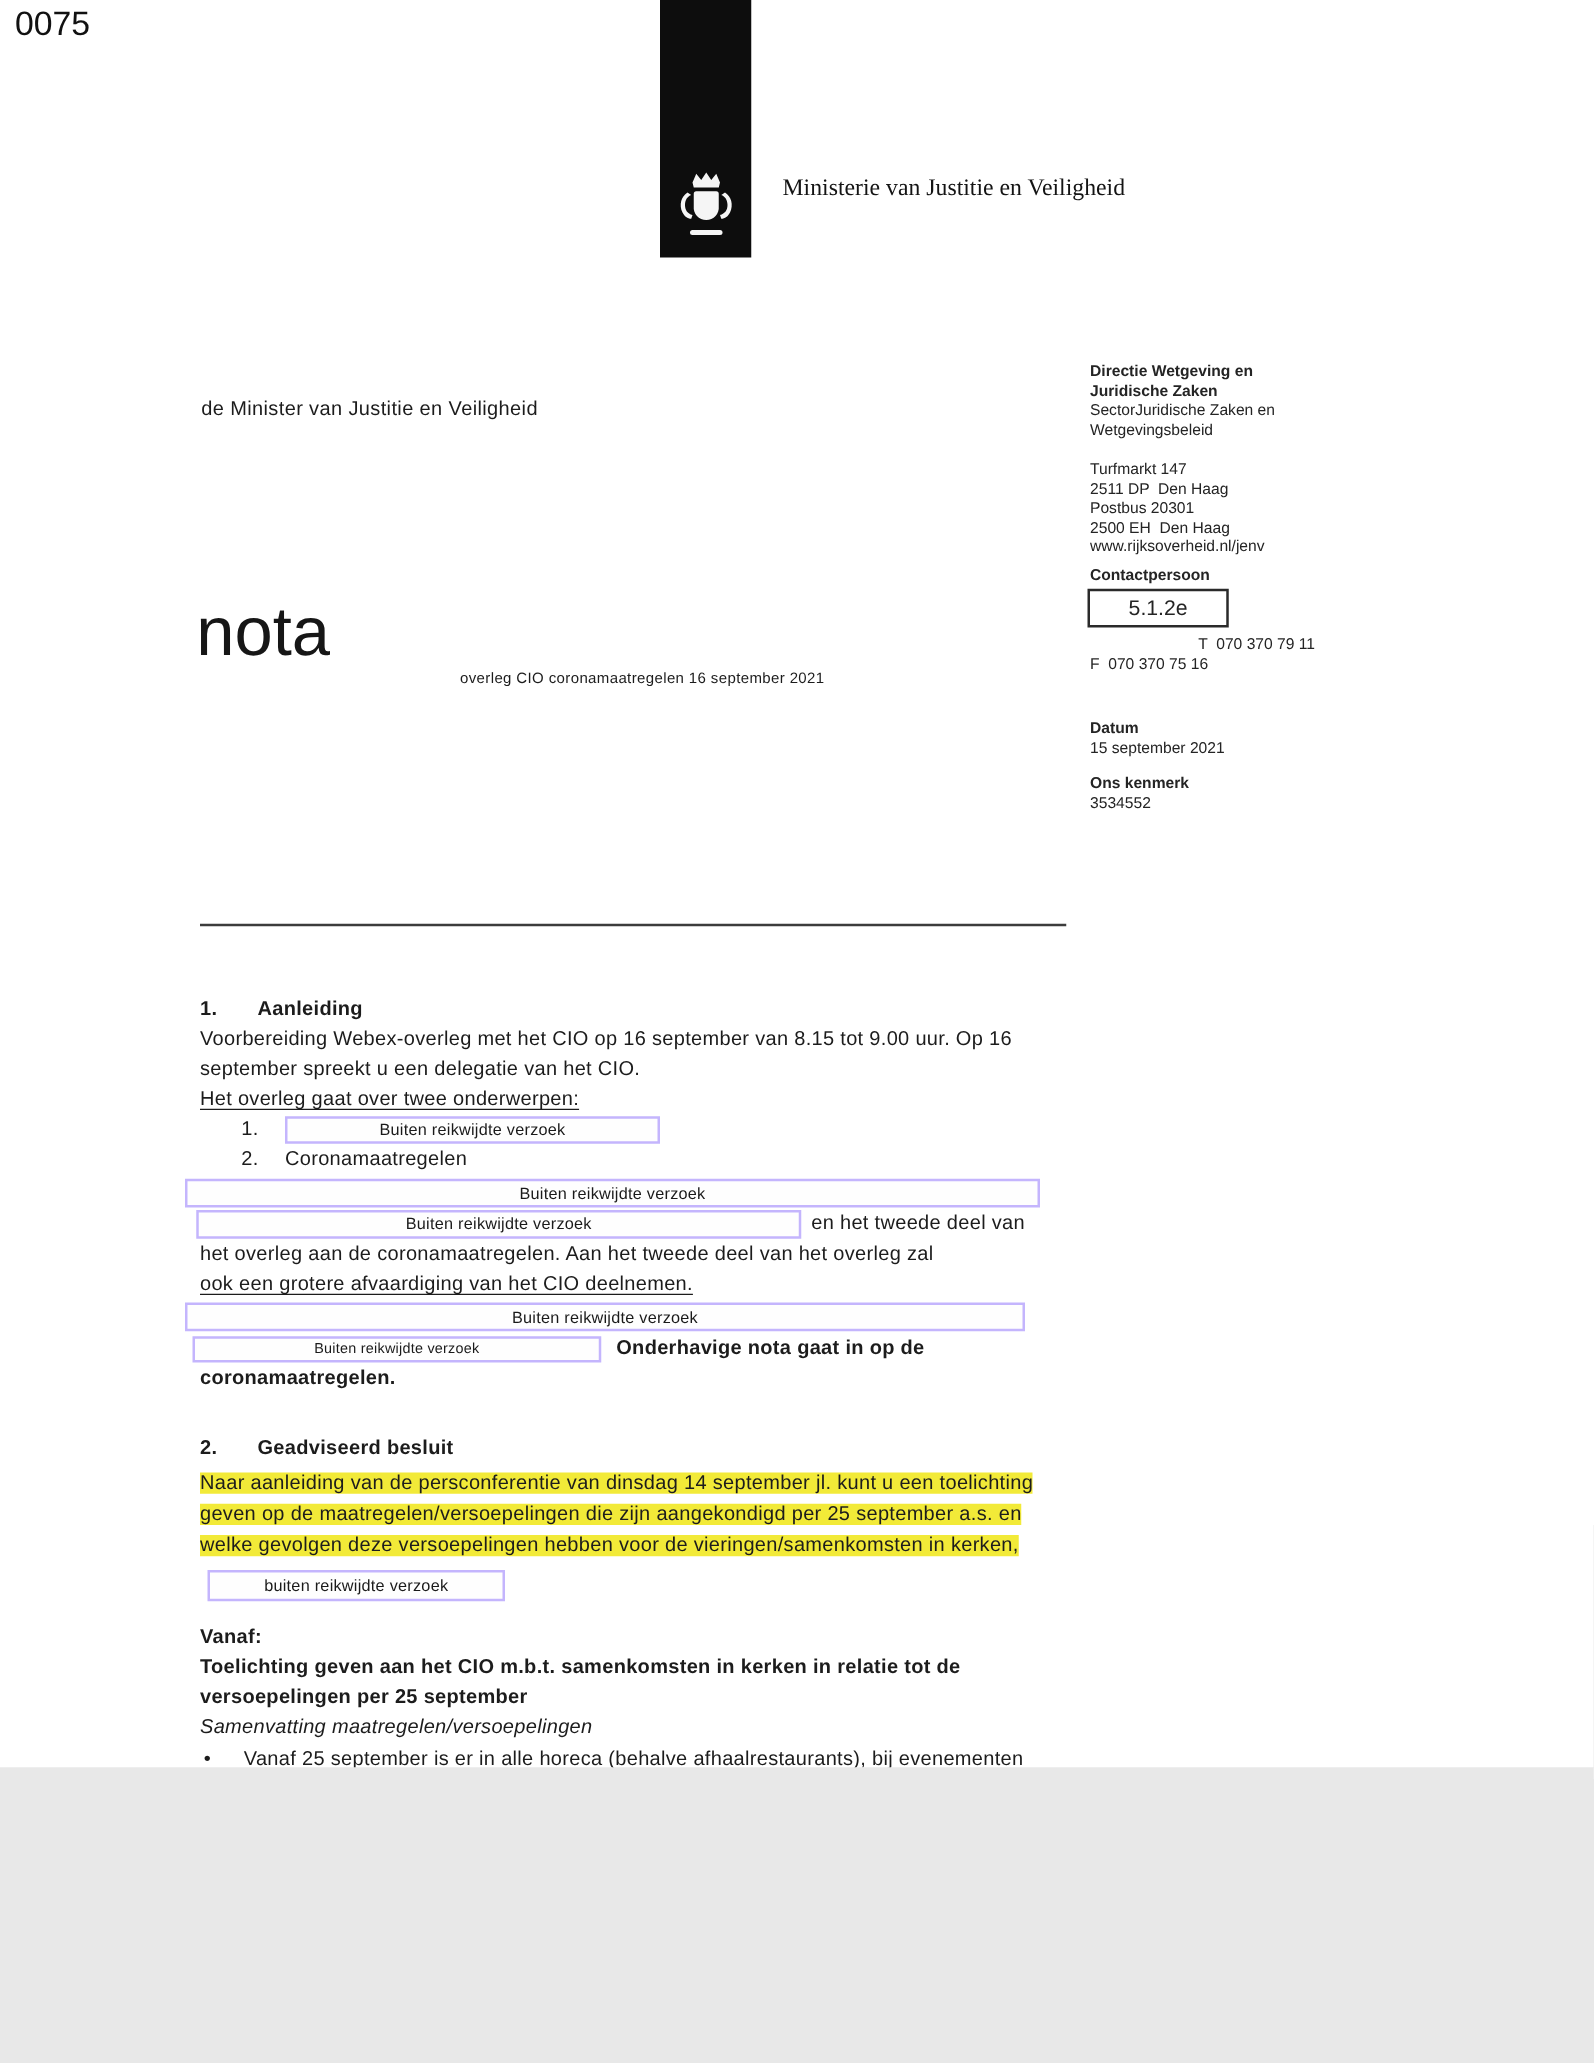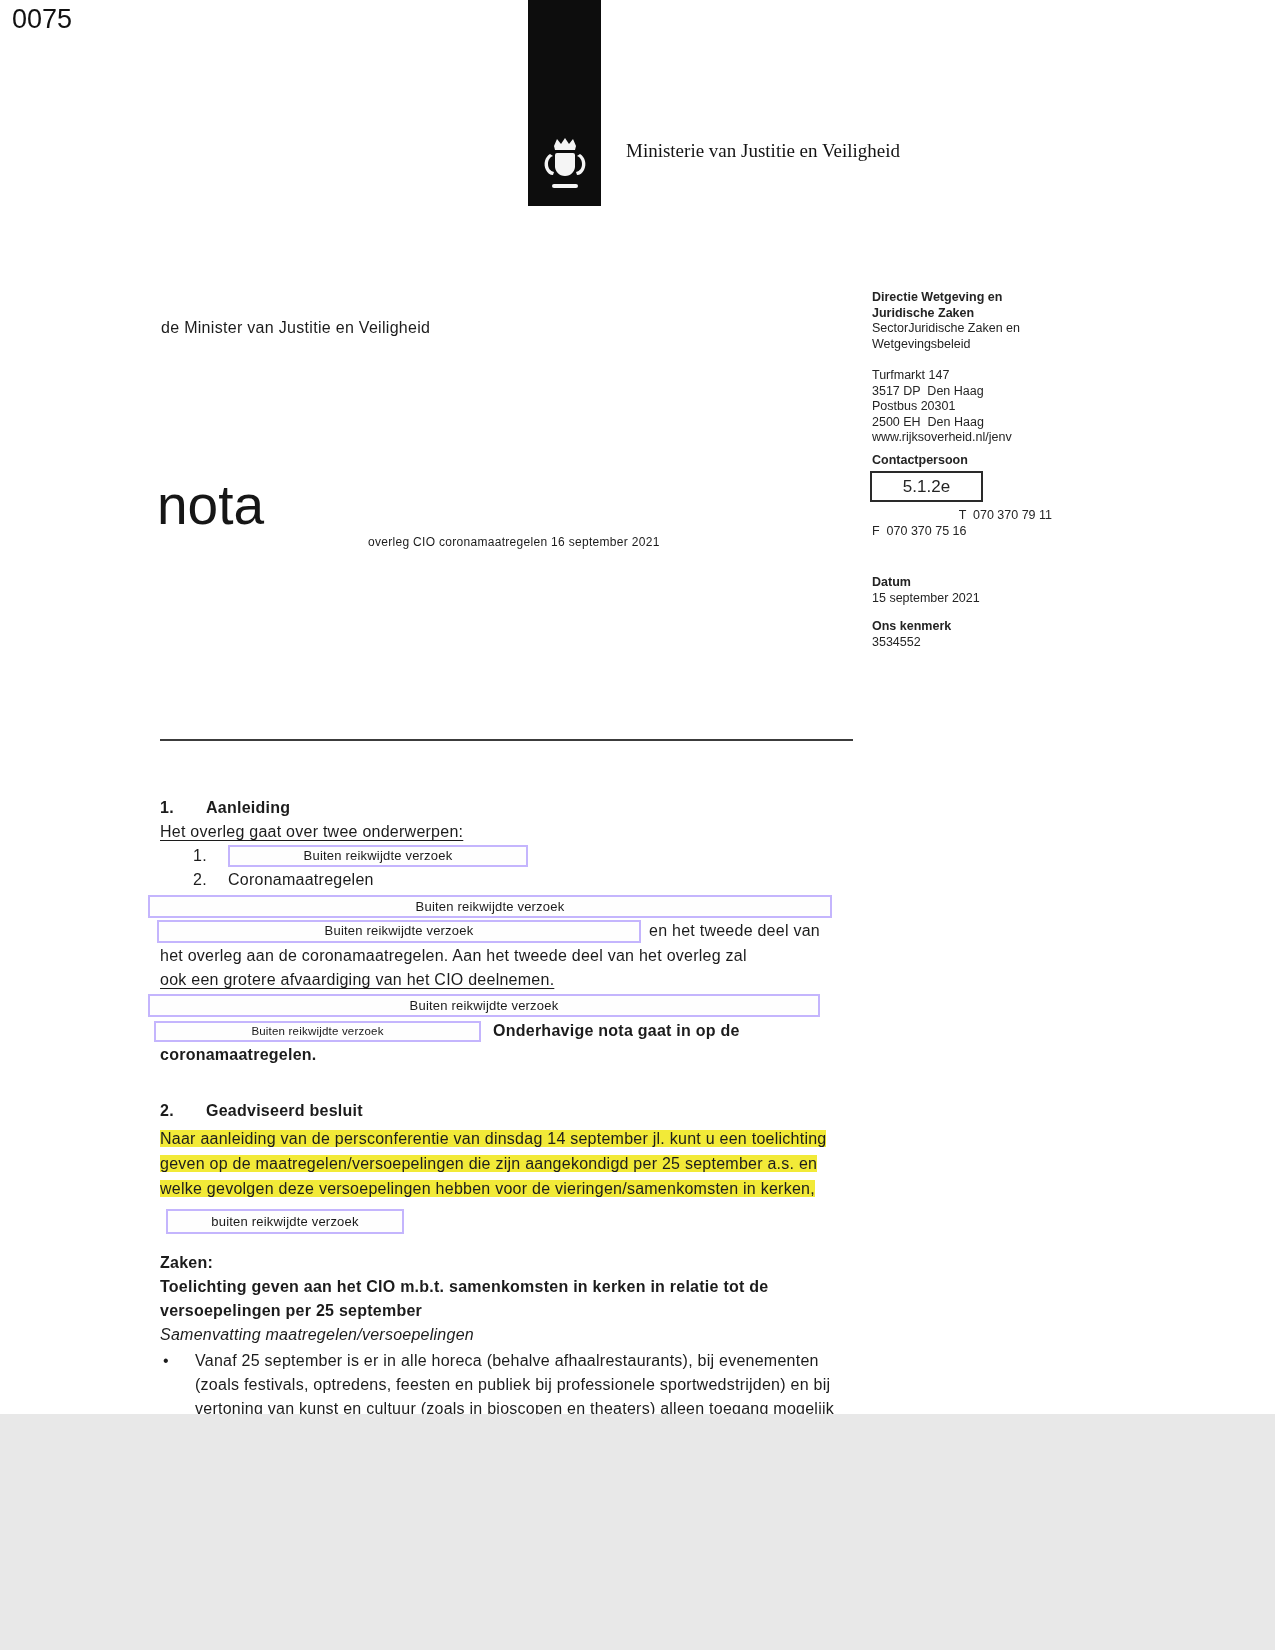--- a/index.html
+++ b/index.html
@@ -92,21 +92,21 @@
   <div class="ministry">Ministerie van Justitie en Veiligheid</div>
 
   <div class="addressee">de Minister van Justitie en Veiligheid</div>
 
   <aside class="sidebar">
     <div class="bold">Directie Wetgeving en</div>
     <div class="bold">Juridische Zaken</div>
     <div>SectorJuridische Zaken en</div>
     <div>Wetgevingsbeleid</div>
     <div class="mt16">Turfmarkt 147</div>
-    <div>3517 DP  Den Haag</div>
+    <div>2511 DP  Den Haag</div>
     <div>Postbus 20301</div>
     <div>2500 EH  Den Haag</div>
     <div>www.rijksoverheid.nl/jenv</div>
     <div class="bold mt7">Contactpersoon</div>
     <div class="contact-box">5.1.2e</div>
     <div class="mt6">T  070 370 79 11</div>
     <div>F  070 370 75 16</div>
     <div class="bold mt36">Datum</div>
     <div>15 september 2021</div>
     <div class="bold mt13">Ons kenmerk</div>
@@ -116,20 +116,21 @@
   <div class="doc-type">nota</div>
   <div class="subject">overleg CIO coronamaatregelen 16 september 2021</div>
   <div class="rule"></div>
 
   <div class="body">
 
     <div class="sec-heading">
       <span class="num">1.</span>
       <span>Aanleiding</span>
     </div>
+    <p>Voorbereiding Webex-overleg met het CIO op 16 september van 8.15 tot 9.00 uur. Op 16 september spreekt u een delegatie van het CIO.</p>
     <div class="u">Het overleg gaat over twee onderwerpen:</div>
 
     <div class="list-row">
       <span class="list-num">1.</span>
       <span class="redact-box box-list">Buiten reikwijdte verzoek</span>
     </div>
     <div class="list-row">
       <span class="list-num">2.</span>
       <span>Coronamaatregelen</span>
     </div>
@@ -153,21 +154,21 @@
 
     <div class="sec-heading sec2">
       <span class="num">2.</span>
       <span>Geadviseerd besluit</span>
     </div>
     <p class="hl-para">
       <span class="hl">Naar aanleiding van de persconferentie van dinsdag 14 september jl. kunt u een toelichting geven op de maatregelen/versoepelingen die zijn aangekondigd per 25 september a.s. en welke gevolgen deze versoepelingen hebben voor de vieringen/samenkomsten in kerken,</span>
       <span class="redact-box redact-inline">buiten reikwijdte verzoek</span>
     </p>
 
-    <div class="advies-label">Zaken:</div>
+    <div class="advies-label">Vanaf:</div>
     <div class="advies-bold">Toelichting geven aan het CIO m.b.t. samenkomsten in kerken in relatie tot de versoepelingen per 25 september</div>
     <div class="summary-italic">Samenvatting maatregelen/versoepelingen</div>
 
     <div class="bullet-row">
       <span class="bullet-marker">•</span>
       <span class="bullet-text">Vanaf 25 september is er in alle horeca (behalve afhaalrestaurants), bij evenementen (zoals festivals, optredens, feesten en publiek bij professionele sportwedstrijden) en bij vertoning van kunst en cultuur (zoals in bioscopen en theaters) alleen toegang mogelijk met het coronatoegangsbewijs (ctb) voor iedereen vanaf 13 jaar. Dat geldt binnen én buiten, met én zonder vaste zitplaats.</span>
     </div>
 
   </div>
 

